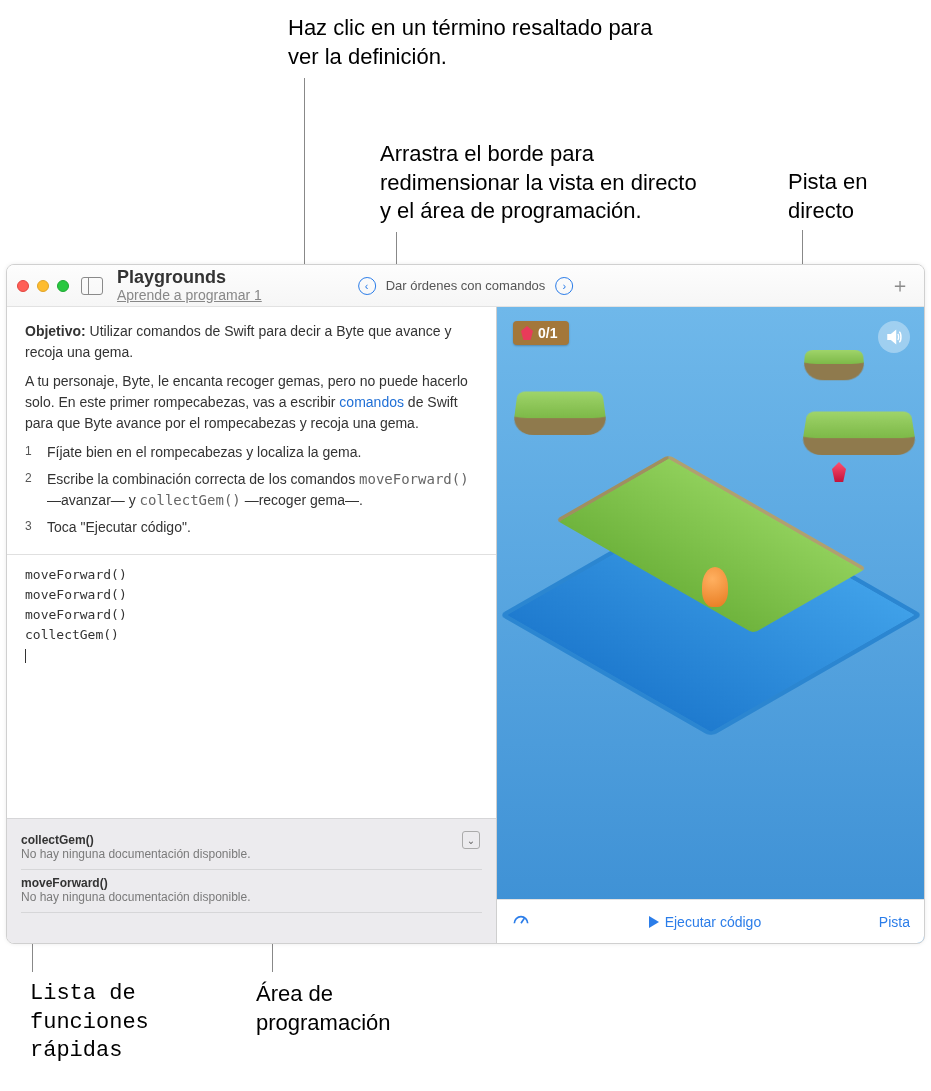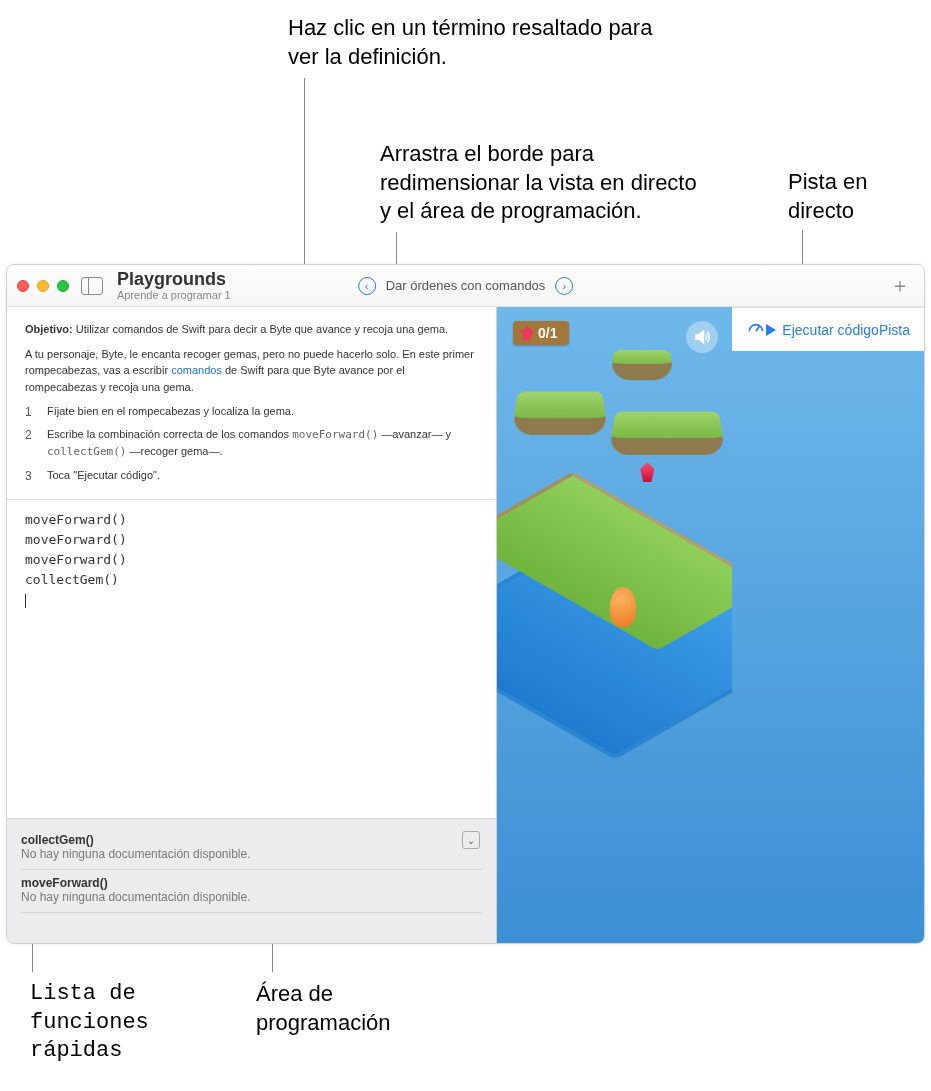--- a/index.html
+++ b/index.html
@@ -58,38 +58,38 @@
     width: 22px; height: 18px;
     border: 1.5px solid #8a8a8a; border-radius: 3px;
     position: relative; margin-right: 14px;
   }
   .sidebar-icon::before {
     content:""; position:absolute; left:6px; top:0; bottom:0;
     border-left:1.5px solid #8a8a8a;
   }
   .title-block { display:flex; flex-direction:column; line-height:1.1;}
   .title-main { font-weight:600; font-size:18px; color:#333;}
-  .title-sub { font-size:11px; color:#888;}
+  .title-sub { font-size:14px; color:#888;text-decoration:underline;}
   .nav-center {
     position:absolute; left:50%; transform:translateX(-50%);
     display:flex; align-items:center; gap:10px; font-size:13px; color:#555;
   }
   .chev-circle {
     width:18px;height:18px;border:1.5px solid #2b7de9;border-radius:50%;
     display:flex;align-items:center;justify-content:center;color:#2b7de9;font-size:11px;
   }
   .plus-icon {
     position:absolute; right:14px; font-size:20px; color:#8a8a8a; font-weight:300;
   }
 
   .main-split { flex:1; display:flex; min-height:0;}
   .left-pane { width:490px; display:flex; flex-direction:column; border-right:1px solid #cfcfcf;}
   .instructions {
     padding:14px 18px 10px 18px;
-    font-size:11px; color:#333; line-height:1.5;
+    font-size:14px; color:#333; line-height:1.5;
     border-bottom:1px solid #e0e0e0;
   }
   .instructions p { margin-bottom:8px;}
   .instructions strong { font-weight:600;}
   .link-term { color:#1f6fd6; cursor:pointer;}
   .instructions ol { list-style:none; counter-reset:step; margin-left:0;}
   .instructions ol li { counter-increment:step; padding-left:22px; position:relative; margin-bottom:6px;}
   .instructions ol li::before {
     content: counter(step); position:absolute; left:0; top:0; font-size:12px; color:#555;
   }
@@ -116,21 +116,21 @@
   }
   .shortcut-name { font-weight:600; color:#333;}
   .shortcut-desc { color:#7a7a7a;}
   .shortcut-toggle {
     position:absolute; right:2px; top:4px;
     width:18px; height:18px; border:1px solid #aaa; border-radius:3px;
     display:flex;align-items:center;justify-content:center;color:#666;font-size:10px;
   }
 
   .right-pane {
-    flex:1; display:flex; position:relative;
+    flex:1; display:flex; flex-direction:column; position:relative;
     background:linear-gradient(#6fb8ea,#3c8fd4);
   }
   .scene {
     flex:1; position:relative; overflow:hidden;
   }
   
   .water-block {
     position:absolute; left:50%; top:52%; transform:translate(-50%,-50%) rotateX(55deg) rotateZ(45deg);
     width:300px; height:300px;
     background:linear-gradient(#3fa0e8,#1f7bcf);

